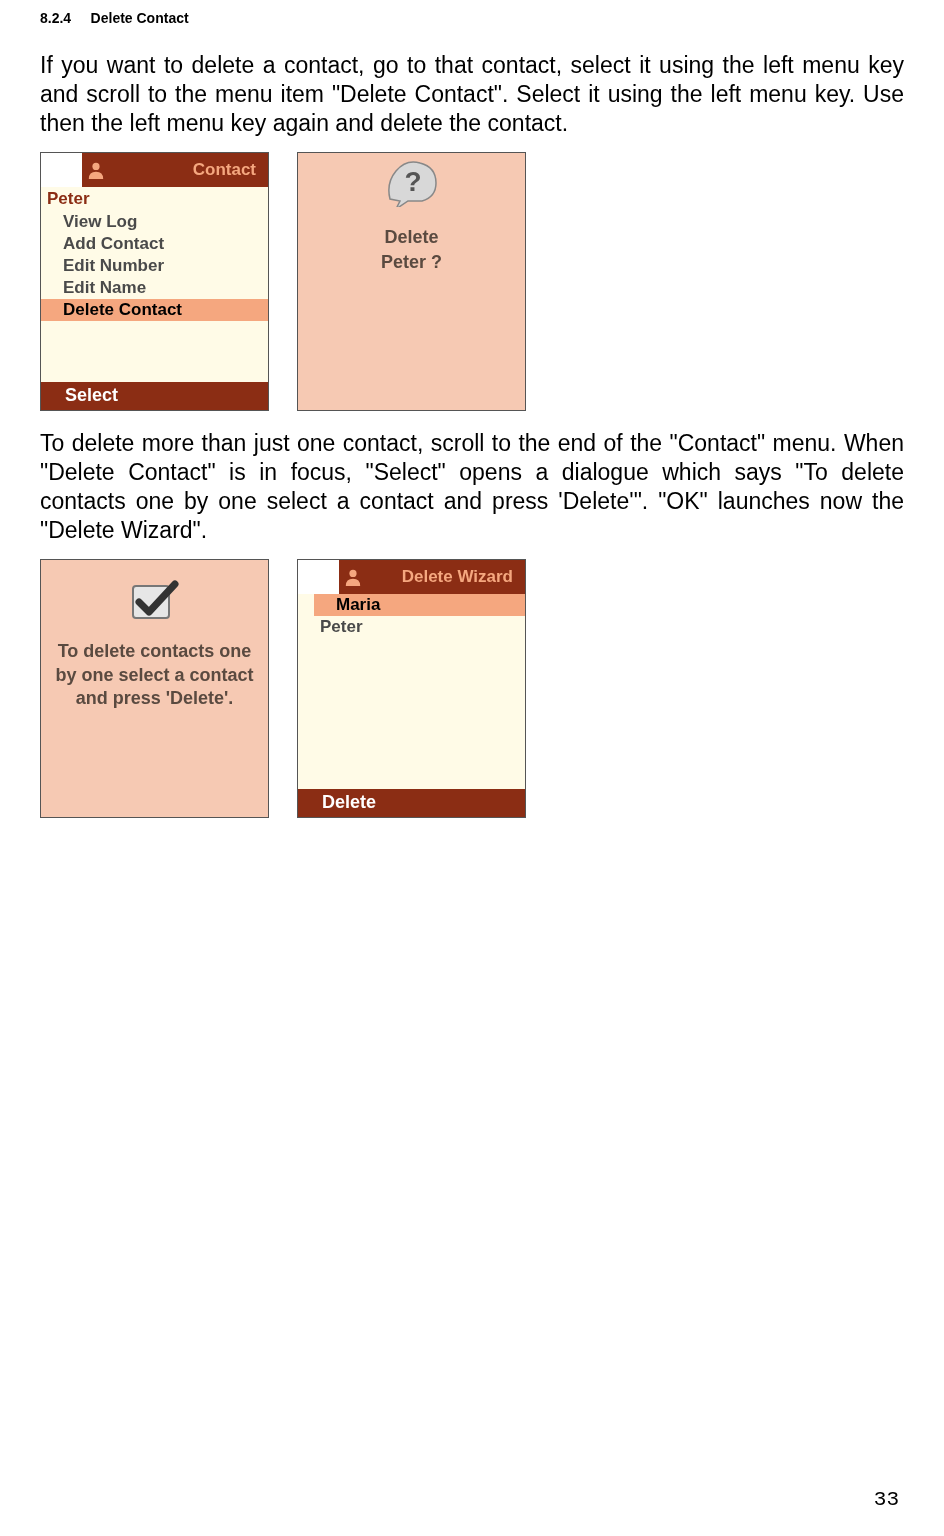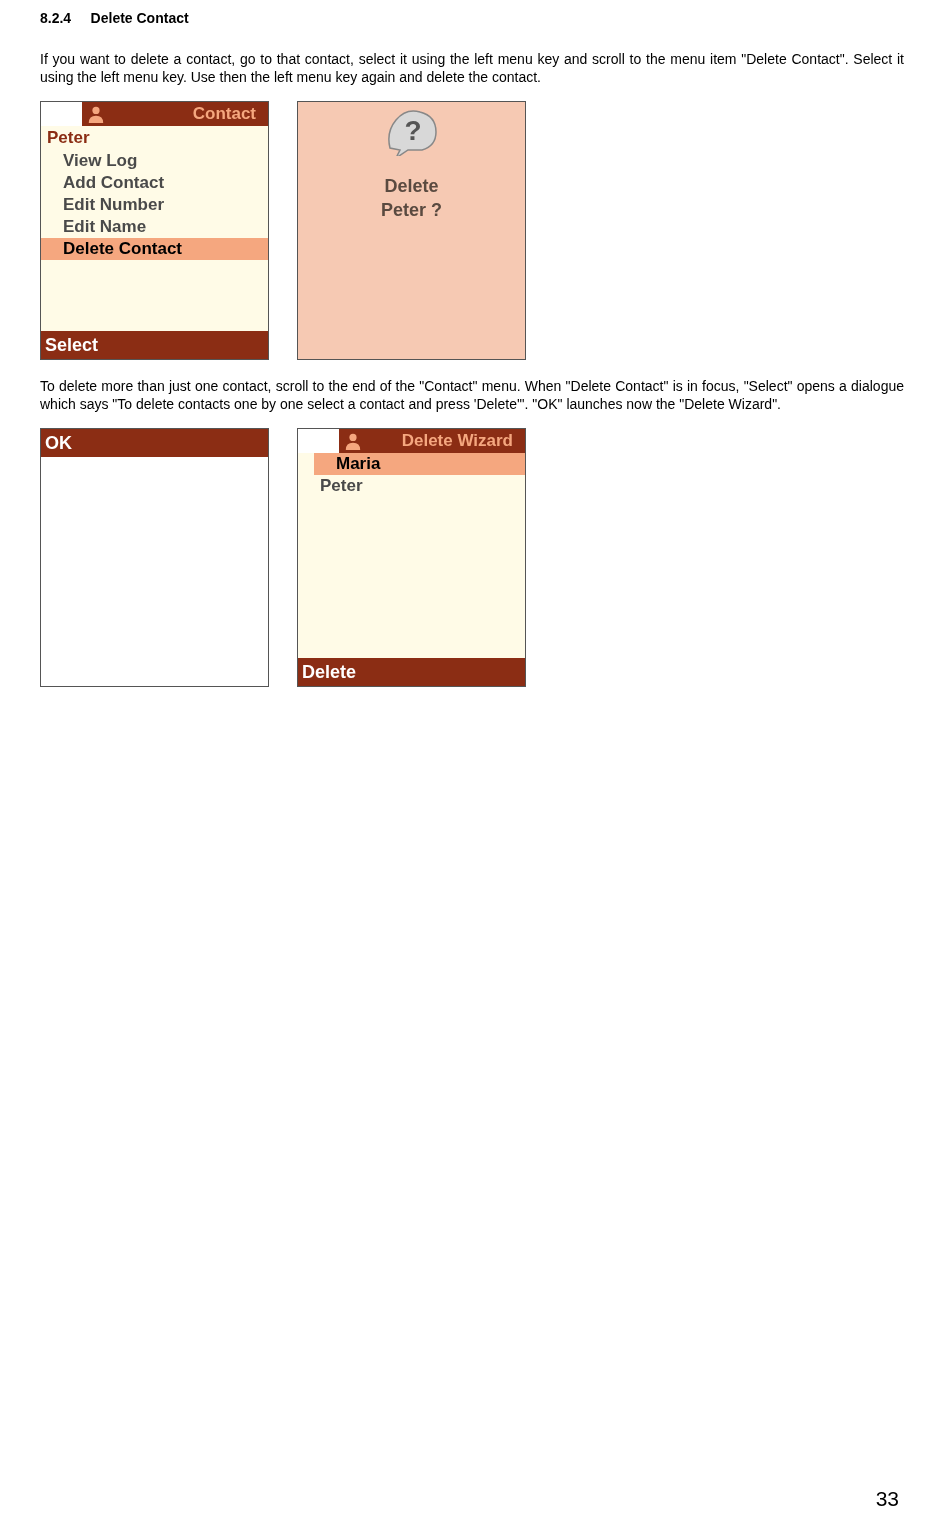--- a/index.html
+++ b/index.html
@@ -11,21 +11,21 @@
     padding: 10px 40px 40px 40px;
     color: #000;
     position: relative;
   }
   h2.section {
     font-size: 14px;
     font-weight: bold;
     margin-bottom: 25px;
   }
   p.body-text {
-    font-size: 14px;
+    font-size: 23px;
     line-height: 1.25;
     text-align: justify;
     margin-bottom: 15px;
   }
   .screenshot-row {
     display: flex;
     gap: 28px;
     margin-bottom: 18px;
   }
   .phone-screen {
@@ -37,21 +37,21 @@
     font-family: Verdana, Tahoma, sans-serif;
   }
   .titlebar {
     background: #8b2d14;
     color: #f5a77f;
     font-weight: bold;
     font-size: 17px;
     padding: 2px 8px 2px 4px;
     display: flex;
     align-items: center;
-    height: 24px;
+    height: 34px;
     margin-left: 41px;
   }
   .titlebar .icon-slot {
     width: 20px;
     height: 20px;
     display: flex;
     align-items: center;
     justify-content: center;
     margin-right: 4px;
   }
@@ -84,25 +84,24 @@
   }
   .menu-item.highlighted {
     background: #f5a77f;
     color: #000;
   }
   .soft-bar {
     background: #8b2d14;
     color: #fff;
     font-weight: bold;
     font-size: 18px;
-    padding: 3px 4px;
+    padding: 3px 24px;
     display: flex;
     justify-content: space-between;
     height: 28px;
-    align-items: center;
   }
   .dialog-center {
     flex: 1;
     display: flex;
     flex-direction: column;
     align-items: center;
     justify-content: flex-start;
     padding-top: 6px;
   }
   .dialog-icon {
@@ -130,20 +129,21 @@
     line-height: 1.3;
     font-weight: bold;
     padding: 0 6px;
   }
   .spacer { flex: 1; }
   .page-number {
     position: absolute;
     bottom: 25px;
     right: 45px;
     font-size: 21px;
+    font-family: Liberation Mono, monospace;
   }
 </style>
 </head>
 <body>
 
 <h2 class="section">
   <span>8.2.4</span>&nbsp;&nbsp;&nbsp;&nbsp;&nbsp;<span>Delete Contact</span>
 </h2>
 
 <p class="body-text">If you want to delete a contact, go to that contact, select it using the left menu key and scroll to the menu item "Delete Contact". Select it using the left menu key. Use then the left menu key again and delete the contact.</p>
@@ -190,23 +190,28 @@
     </div>
   </div>
 
 </div>
 
 <p class="body-text">To delete more than just one contact, scroll to the end of the "Contact" menu. When "Delete Contact" is in focus, "Select" opens a dialogue which says "To delete contacts one by one select a contact and press 'Delete'". "OK" launches now the "Delete Wizard".</p>
 
 <div class="screenshot-row">
 
   <div class="phone-screen">
-    <div class="soft-bar">
-      <span>OK</span>
-      <span></span>
+    <div class="body-area pink dialog-center">
+      <span class="check-icon">
+        <svg viewBox="0 0 48 42" width="48" height="42">
+          <rect x="2" y="6" width="36" height="32" rx="3" fill="#e6e6e6" stroke="#777" stroke-width="2"></rect>
+          <path d="M8 22 L18 32 L44 4" stroke="#333" stroke-width="7" fill="none" stroke-linecap="round" stroke-linejoin="round"></path>
+        </svg>
+      </span>
+      <div class="info-text">To delete contacts one by one select a contact and press 'Delete'.</div>
     </div>
   </div>
 
   <div class="phone-screen">
     <div class="titlebar">
       <span class="icon-slot">
         <svg viewBox="0 0 20 20" width="18" height="18">
           <circle cx="10" cy="6" r="4" fill="#f5a77f"></circle>
           <path d="M2 20 Q2 12 10 12 Q18 12 18 20 Z" fill="#f5a77f"></path>
         </svg>

